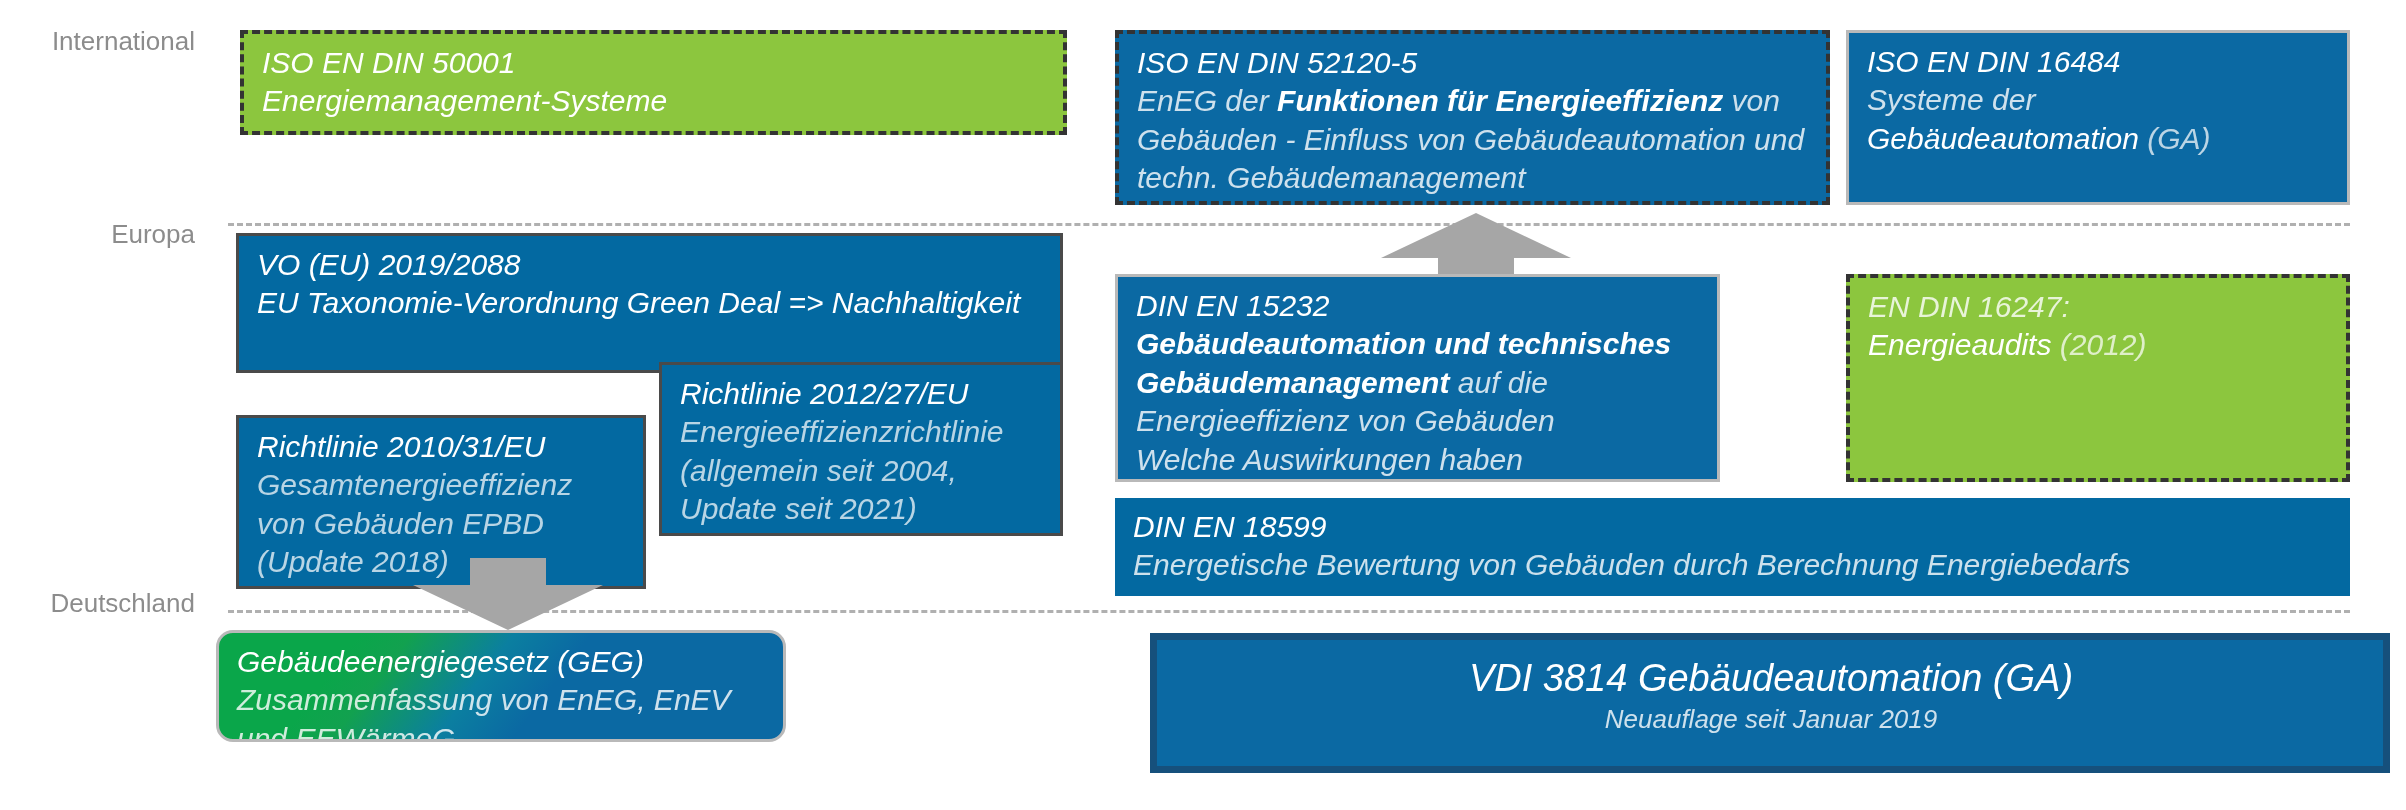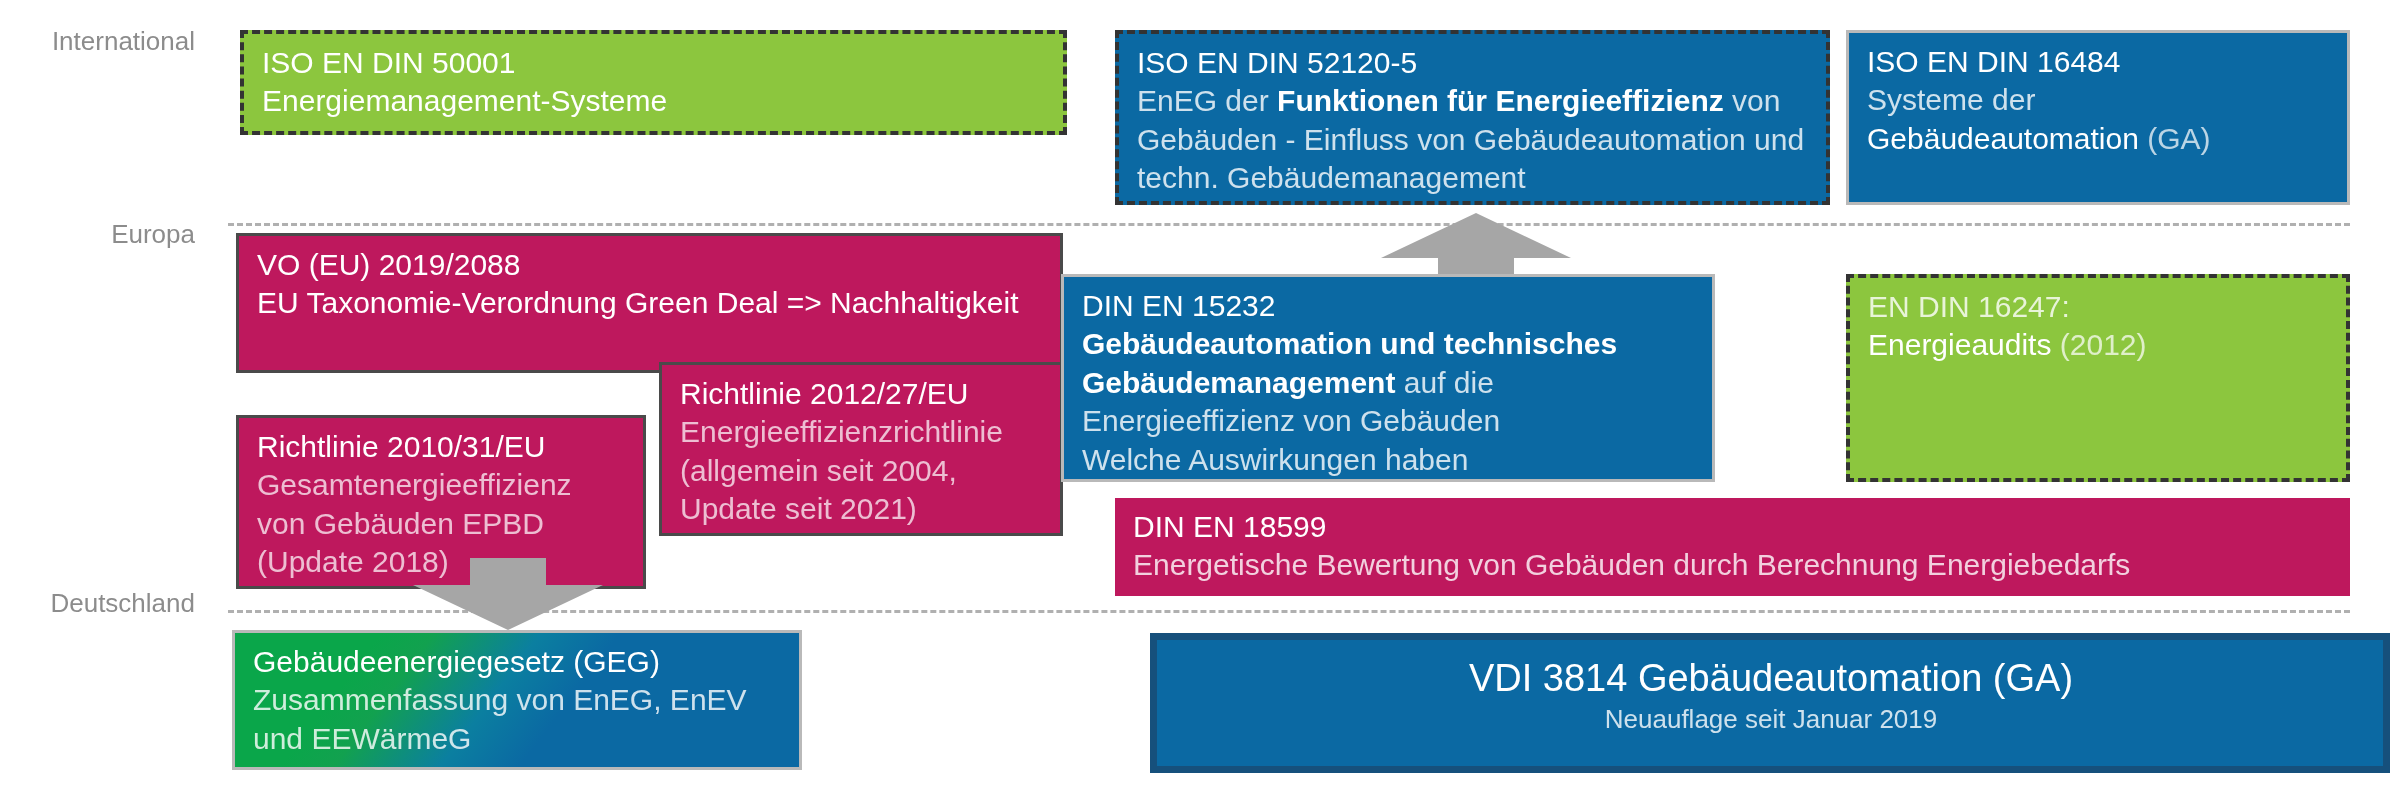--- a/index.html
+++ b/index.html
@@ -42,25 +42,25 @@
   
   .box {
     position: absolute;
     box-sizing: border-box;
     padding: 10px 16px 10px 18px;
     color: #ffffff;
     font-size: 30px;
     line-height: 1.28;
     overflow: hidden;
   }
-  .box .ln { display: block; white-space: normal; }
+  .box .ln { display: block; white-space: normal; font-style: italic; }
 
   .green      { background: #8cc63e; }
   .blue       { background: #0b69a3; }
-  .gray       { background: #be185d; }
+  .gray       { background: #0369a1; }
 
   .dashed-dk  { border: 4px dashed #333333; }
   .solid-gray { border: 3px solid #b9b9b9; }
   .solid-dk   { border: 3px solid #4a4a4a; }
   .solid-navy { border: 7px solid #16507c; margin-left: 40px; }
 
   
   .sub   { color: rgba(255,255,255,0.80); }
   .sub2  { color: rgba(255,255,255,0.72); }
   .strong{ font-weight: bold; color: #ffffff; }
@@ -124,21 +124,21 @@
   <div class="box gray solid-dk" style="left:236px; top:375px; width:410px; height:174px;margin-top:40px;">
     <span class="ln">Richtlinie 2010/31/EU</span>
     <span class="ln sub2">Gesamtenergieeffizienz von Gebäuden EPBD (Update 2018)</span>
   </div>
 
   <div class="box gray solid-dk" style="left:659px; top:362px; width:404px; height:174px;">
     <span class="ln">Richtlinie 2012/27/EU</span>
     <span class="ln sub2">Energieeffizienzrichtlinie (allgemein seit 2004, Update seit 2021)</span>
   </div>
 
-  <div class="box blue solid-gray" style="left:1061px; top:274px; width:654px; height:208px;">
+  <div class="box blue solid-gray" style="left:1115px; top:274px; width:605px; height:208px;">
     <span class="ln">DIN EN 15232</span>
     <span class="ln"><span class="strong">Gebäudeautomation und technisches Gebäudemanagement</span><span class="sub"> auf die Energieeffizienz von Gebäuden</span></span>
     <span class="ln sub">Welche Auswirkungen haben</span>
   </div>
 
   <div class="box green dashed-dk" style="left:1846px; top:274px; width:504px; height:208px;">
     <span class="ln sub">EN DIN 16247:</span>
     <span class="ln"><span>Energieaudits</span><span class="sub2"> (2012)</span></span>
   </div>
 
@@ -146,21 +146,21 @@
     <span class="ln">DIN EN 18599</span>
     <span class="ln sub">Energetische Bewertung von Gebäuden durch Berechnung Energiebedarfs</span>
   </div>
 
   <div class="arrow" style="left:413px; top:558px;">
     <svg width="190" height="72" viewBox="0 0 190 72">
       <polygon points="95,72 190,27 133,27 133,0 57,0 57,27 0,27" fill="#a6a6a6"></polygon>
     </svg>
   </div>
 
-  <div class="box geg solid-gray" style="left:232px; top:630px; width:570px; height:140px;">
+  <div class="box geg solid-gray" style="left:216px; top:630px; width:570px; height:112px;border-radius:17px;">
     <span class="ln">Gebäudeenergiegesetz (GEG)</span>
     <span class="ln sub">Zusammenfassung von EnEG, EnEV und EEWärmeG</span>
   </div>
 
   <div class="box blue solid-navy centered" style="left:1110px; top:633px; width:1240px; height:140px; padding-top:14px;">
     <span class="ln" style="font-size:38px;">VDI 3814 Gebäudeautomation (GA)</span>
     <span class="ln sub" style="font-size:26px;">Neuauflage seit Januar 2019</span>
   </div>
 
 </div>

